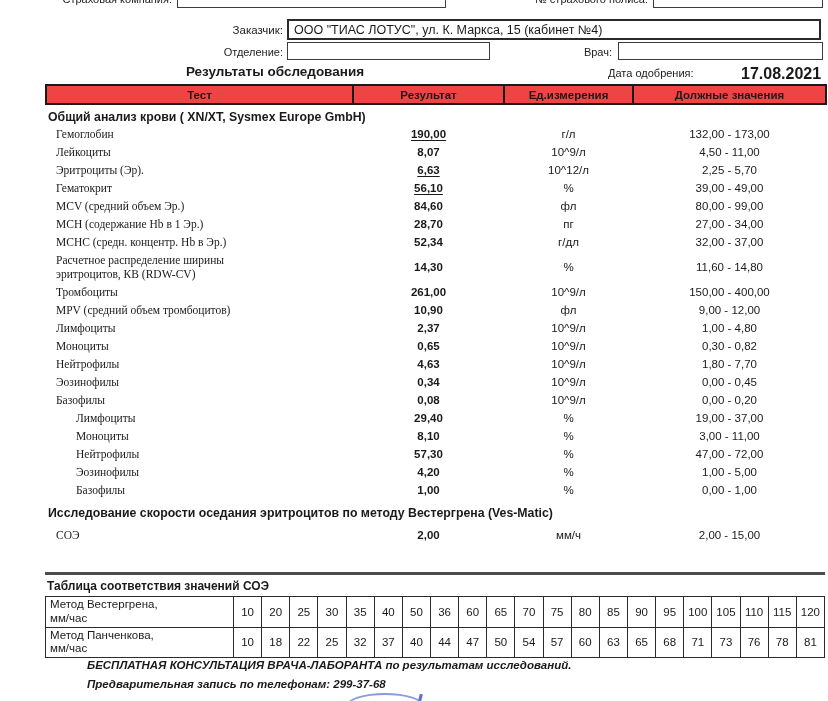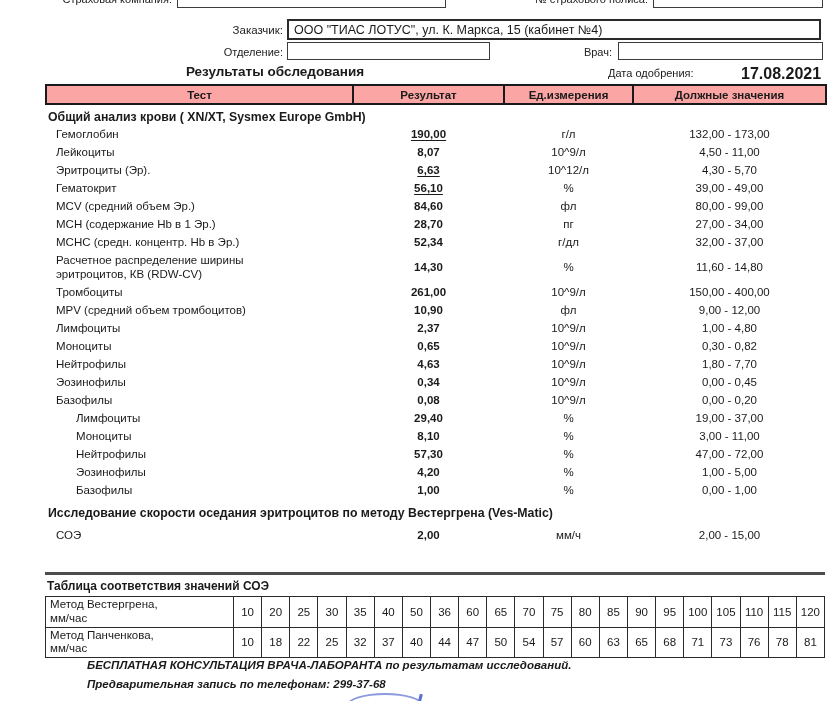--- a/index.html
+++ b/index.html
@@ -14,30 +14,30 @@
   .fbox-value { font-size:12.5px; padding:2px 0 0 5px; white-space:nowrap; overflow:hidden; }
   .report-title { position:absolute; left:100px; top:64px; width:350px; text-align:center;
     font-size:13.5px; font-weight:bold; }
   .date-label { position:absolute; left:608px; top:67px; font-size:11px; }
   .date-value { position:absolute; left:741px; top:65px; font-size:16px; font-weight:bold; }
 
   table.results { position:absolute; left:45px; top:84px; width:780px;
     border-collapse:collapse; table-layout:fixed; }
   table.results thead th {
     border:2px solid #1a1a1a; height:19px; font-size:11.5px; font-weight:bold;
-    text-align:center; padding:0; background:#fca5a5;
+    text-align:center; padding:0; background:#ef4444;
   }
   table.results tbody td { font-size:11.5px; padding:0; vertical-align:middle; }
   table.results tbody tr { height:18px; }
   table.results tr.sec-header { height:21px; }
   table.results tr.sec-header td { font-weight:bold; font-size:12.3px; padding:3px 0 0 2px; }
   table.results tr.sec2 { height:24px; }
   table.results tr.soe-row { height:24px;margin-top:35px; }
   table.results tr.multi { height:32px; }
-  .test-cell { padding-left:10px !important; }
+  .test-cell { padding-left:10px !important;font-family:Liberation Serif, serif; }
   tr.indent .test-cell { padding-left:30px !important; }
   tr.multi .test-cell { white-space:pre-line; line-height:1.25; }
   .result-cell { text-align:center; font-weight:bold; }
   .result-cell.flag { text-decoration:underline; text-underline-offset:2px; }
   .unit-cell, .range-cell { text-align:center; }
 
   .divider { position:absolute; left:45px; top:572px; width:780px; height:3px; background:#4c4c4c; }
   .soe-title { position:absolute; left:47px; top:579px; font-size:12px; font-weight:bold; }
   table.soe { position:absolute; left:45px; top:596px; width:780px;
     border-collapse:collapse; table-layout:fixed; }
@@ -103,21 +103,21 @@
         <tr>
           <td class="test-cell">Лейкоциты</td>
           <td class="result-cell">8,07</td>
           <td class="unit-cell">10^9/л</td>
           <td class="range-cell">4,50 - 11,00</td>
         </tr>
         <tr>
           <td class="test-cell">Эритроциты (Эр).</td>
           <td class="result-cell flag">6,63</td>
           <td class="unit-cell">10^12/л</td>
-          <td class="range-cell">4,30 - 5,70</td>
+          <td class="range-cell">2,25 - 5,70</td>
         </tr>
         <tr>
           <td class="test-cell">Гематокрит</td>
           <td class="result-cell flag">56,10</td>
           <td class="unit-cell">%</td>
           <td class="range-cell">39,00 - 49,00</td>
         </tr>
         <tr>
           <td class="test-cell">MCV (средний объем Эр.)</td>
           <td class="result-cell">84,60</td>

